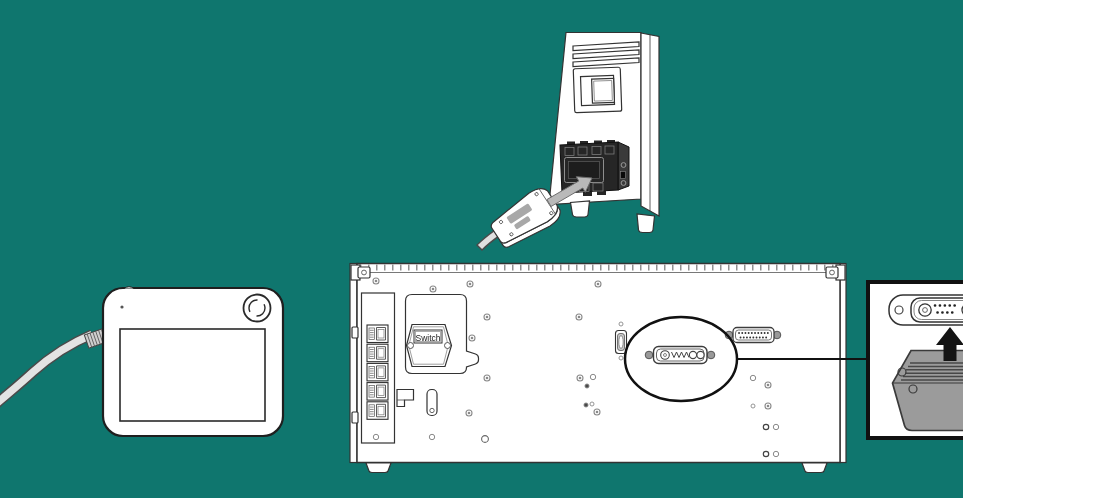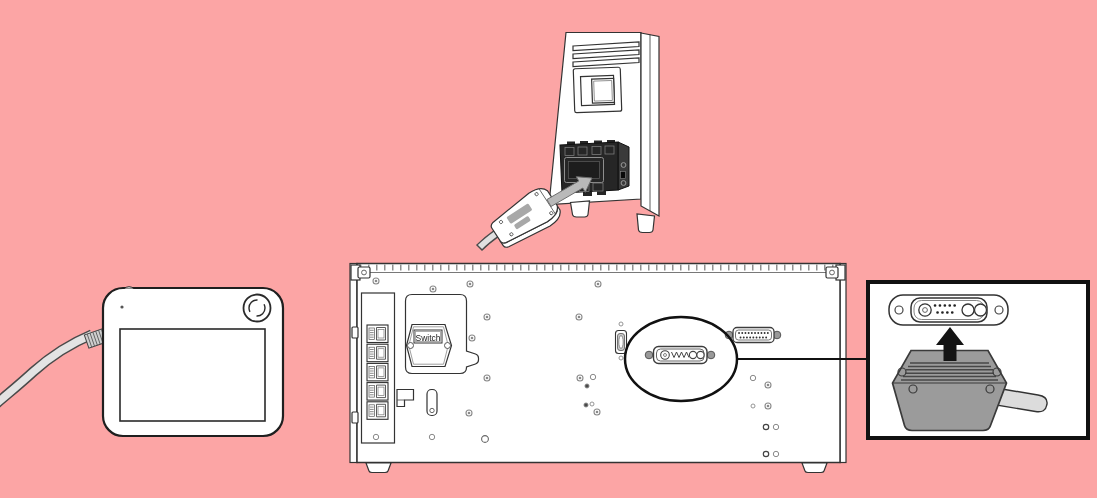--- a/index.html
+++ b/index.html
@@ -1,16 +1,16 @@
 <!DOCTYPE html>
 <html><head>
 <meta charset="utf-8">
 <style>
   html,body{margin:0;padding:0;background:#ffffff;}
-  .stage{position:relative;width:1097px;height:498px;background:#fca5a5;overflow:hidden;
+  .stage{position:relative;width:963px;height:498px;background:#0f766e;overflow:hidden;
          font-family:"Liberation Sans", sans-serif;}
   svg{position:absolute;left:0;top:0;}
   .switch-label{font:8.5px "Liberation Sans", sans-serif; fill:#1a1a1a; text-anchor:middle;}
   .ln{fill:#ffffff;stroke:#333333;stroke-width:1.2;}
   .lnb{fill:#ffffff;stroke:#1f1f1f;stroke-width:2.2;}
   .dkdetail{fill:none;stroke:#7a7a7a;stroke-width:0.8;}
 </style>
 </head>
 <body>
 

